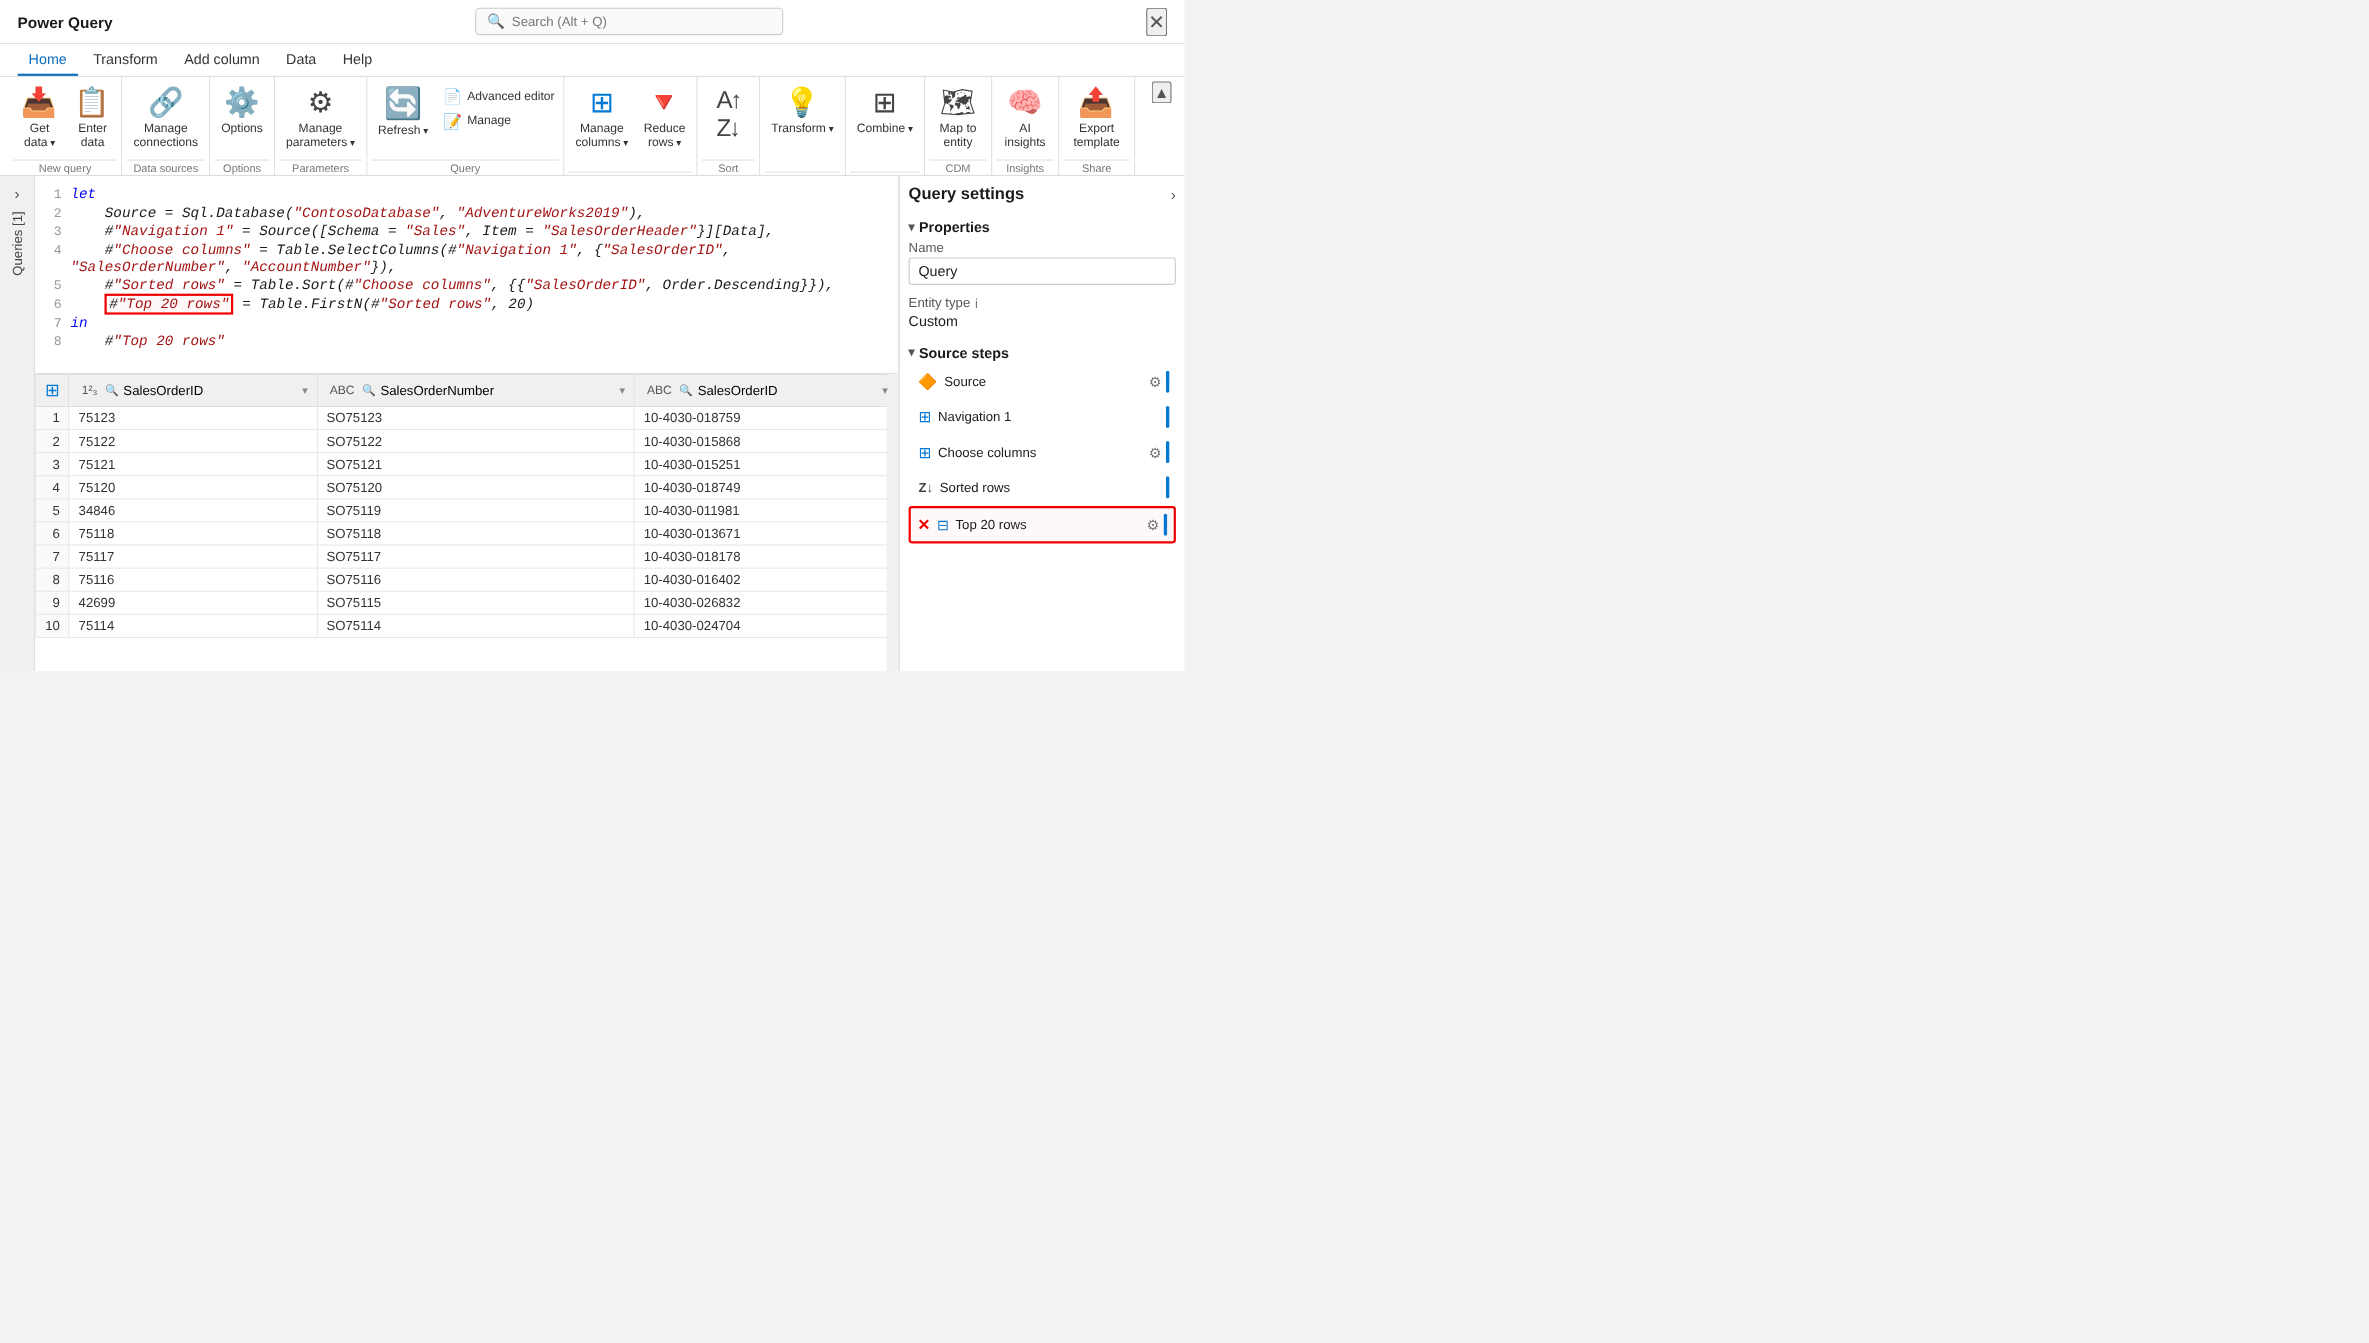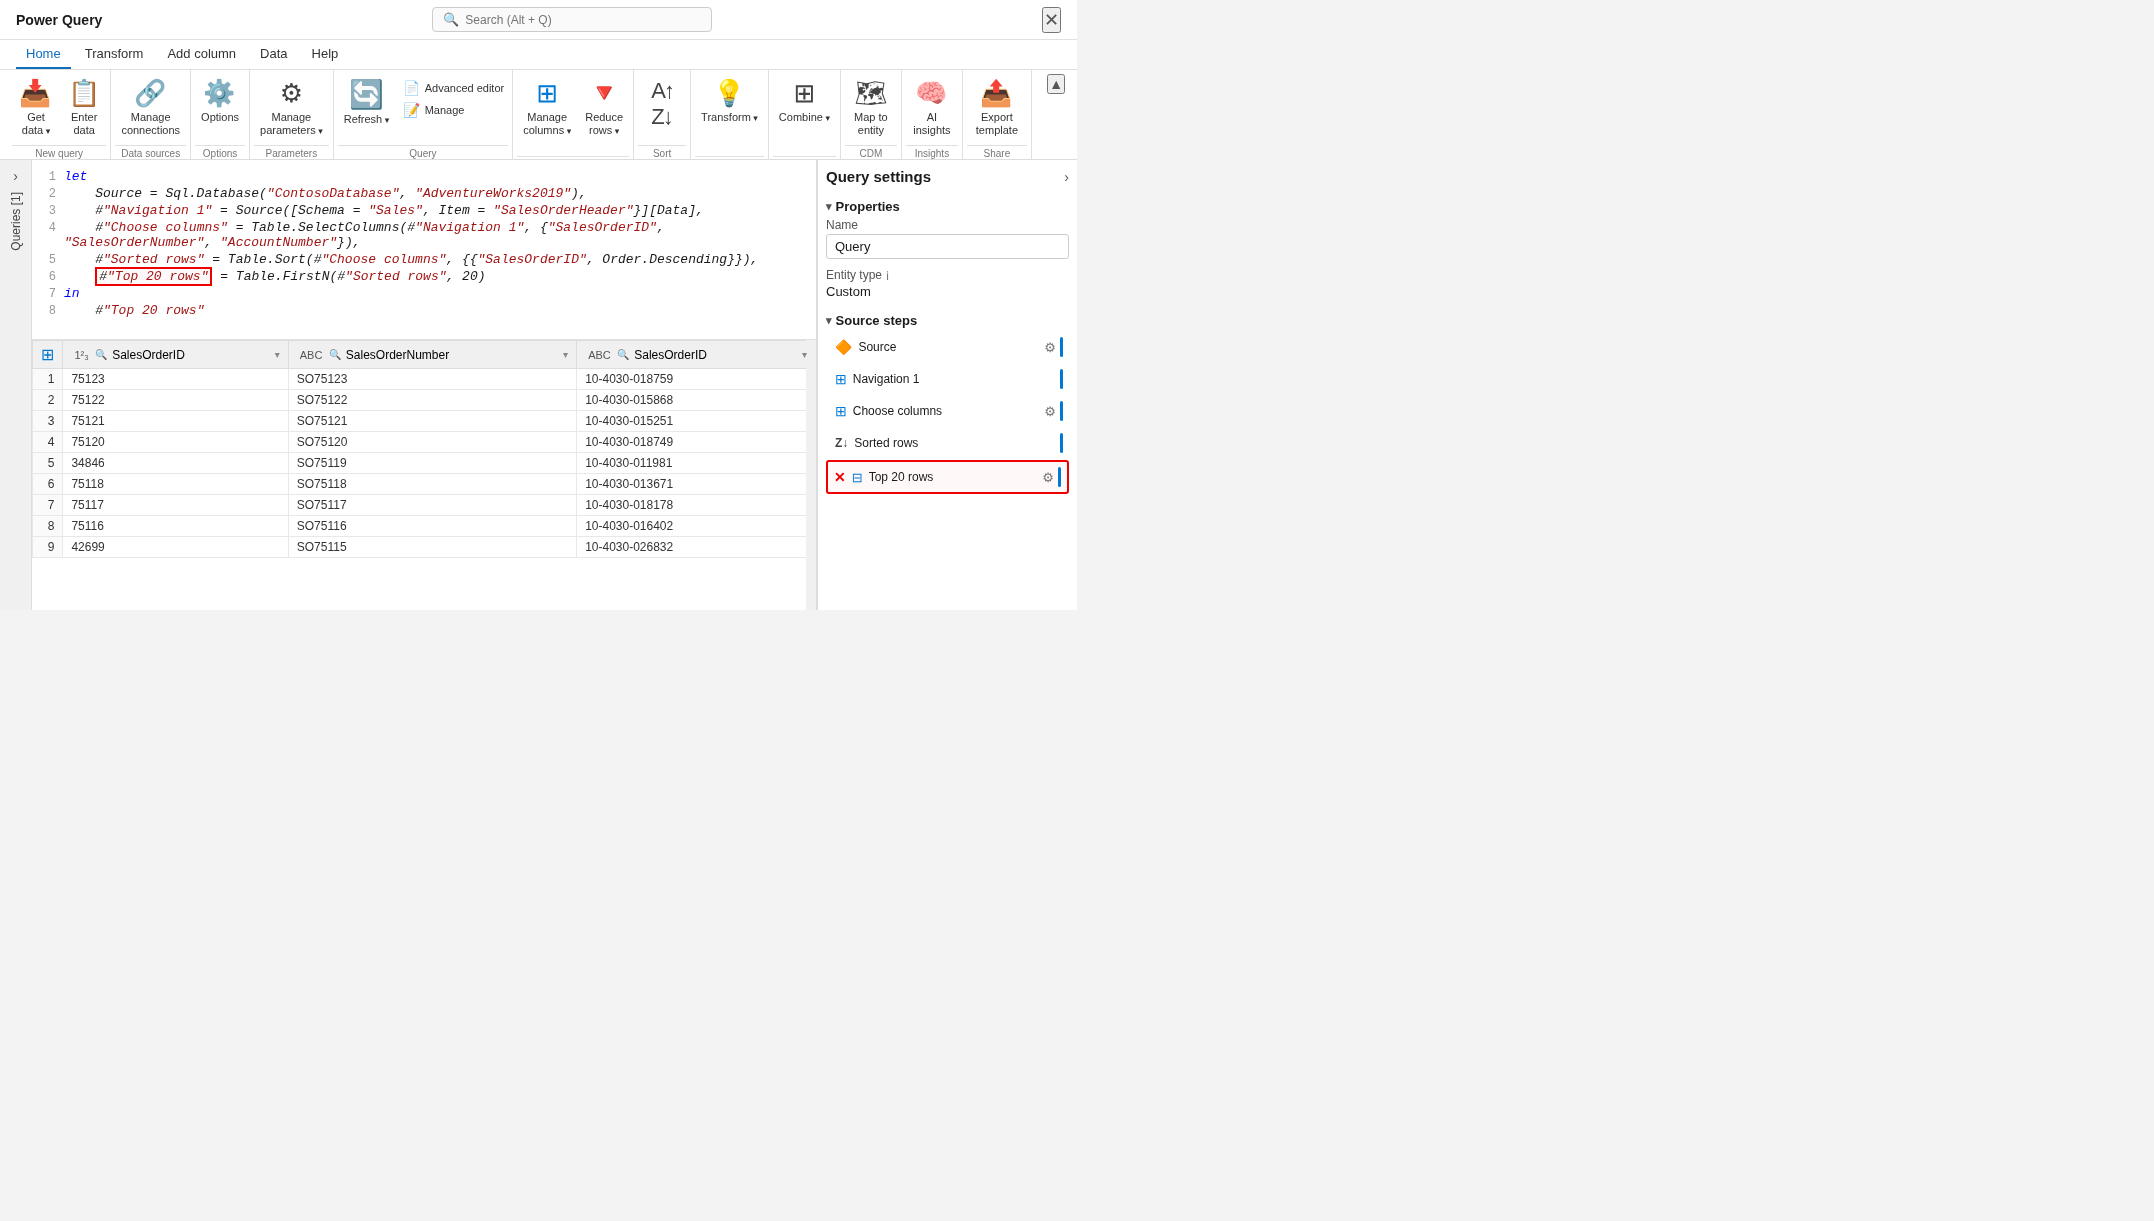--- a/index.html
+++ b/index.html
@@ -491,20 +491,26 @@
       <td class="num-val">75116</td>
       <td>SO75116</td>
       <td>10-4030-016402</td>
     </tr>
             <tr>
       <td class="row-num-col">9</td>
       <td class="num-val">42699</td>
       <td>SO75115</td>
       <td>10-4030-026832</td>
     </tr>
+            <tr>
+      <td class="row-num-col">10</td>
+      <td class="num-val">75114</td>
+      <td>SO75114</td>
+      <td>10-4030-024704</td>
+    </tr>
           </tbody>
       </table>
       <div class="scrollbar-track">
         <div class="scrollbar-thumb"></div>
       </div>
     </div>
   </div>
 
   <div class="right-panel">
     <div class="panel-header">

